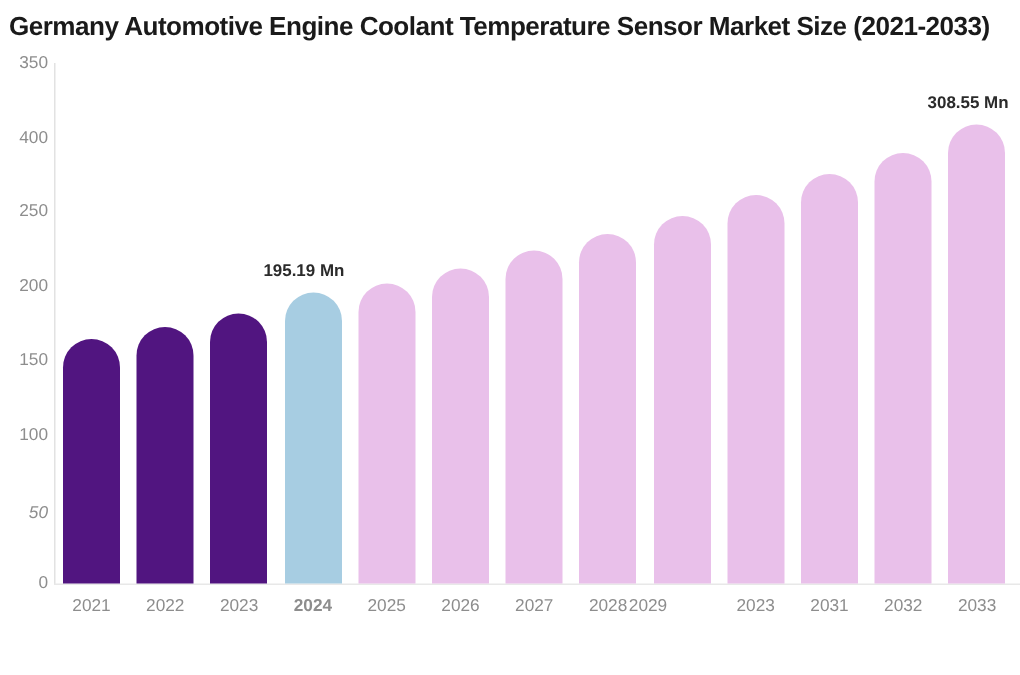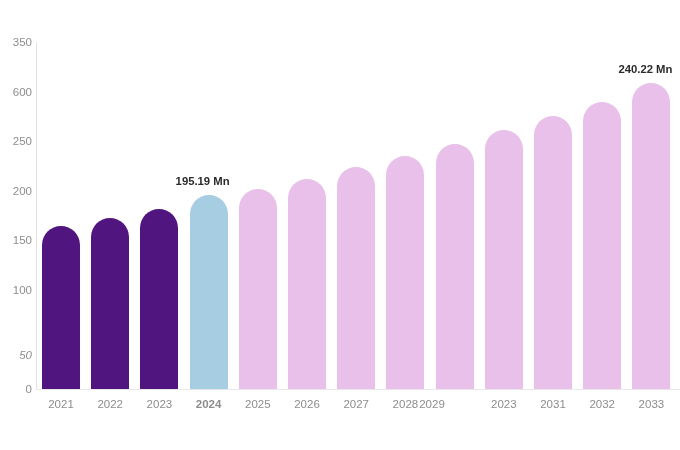--- a/index.html
+++ b/index.html
@@ -136,29 +136,30 @@
     color: #8d8d8d;
     line-height: 13px;
     white-space: nowrap;
   }
 </style>
 </head>
 <body>
 
 <div id="chart-root">
 
+  <div id="chart-title">Germany Automotive Engine Coolant Temperature Sensor Market Size (2021-2033)</div>
 
   <div id="y-axis">
       <div class="y-tick" style="top: 347px;">0</div>
-      <div class="y-tick" style="top: 313px; font-style: italic;">50</div>
+      <div class="y-tick" style="top: 300px; font-style: italic;">50</div>
       <div class="y-tick" style="top: 247.857px;">100</div>
       <div class="y-tick" style="top: 198.286px;">150</div>
       <div class="y-tick" style="top: 148.714px;">200</div>
       <div class="y-tick" style="top: 99.1429px;">250</div>
-      <div class="y-tick" style="top: 49.5714px;">600</div>
+      <div class="y-tick" style="top: 49.5714px;">400</div>
       <div class="y-tick" style="top: 0px;">350</div>
     </div>
   <div id="y-axis-line"></div>
   <div id="x-axis-line"></div>
 
   <div id="plot-area">
       <div class="bar-wrap" style="left: 6px; width: 38px; height: 347px;">
         <div class="bar" style="height: 162.594px; background: rgb(81, 21, 128);"></div>
       </div>
       <div class="bar-wrap" style="left: 55.2px; width: 38px; height: 347px;">
@@ -207,14 +208,14 @@
     <div class="x-tick" style="left: 238.8px; width: 38px;">2025</div>
     <div class="x-tick" style="left: 288px; width: 38px;">2026</div>
     <div class="x-tick" style="left: 337.2px; width: 38px;">2027</div>
     <div class="x-tick" style="left: 386.4px; width: 38px;">2028</div>
     <div class="x-tick" style="left: 413px; width: 38px;">2029</div>
     <div class="x-tick" style="left: 484.8px; width: 38px;">2023</div>
     <div class="x-tick" style="left: 534px; width: 38px;">2031</div>
     <div class="x-tick" style="left: 583.2px; width: 38px;">2032</div>
     <div class="x-tick" style="left: 632.4px; width: 38px;">2033</div>
     <div class="bar-label" style="top: 175.483px; left: 175.6px;">195.19 Mn</div>
-    <div class="bar-label" style="top: 63.0947px; left: 618.4px;">240.22 Mn</div>
+    <div class="bar-label" style="top: 63.0947px; left: 618.4px;">308.55 Mn</div>
   </div>
 
 </body></html>

